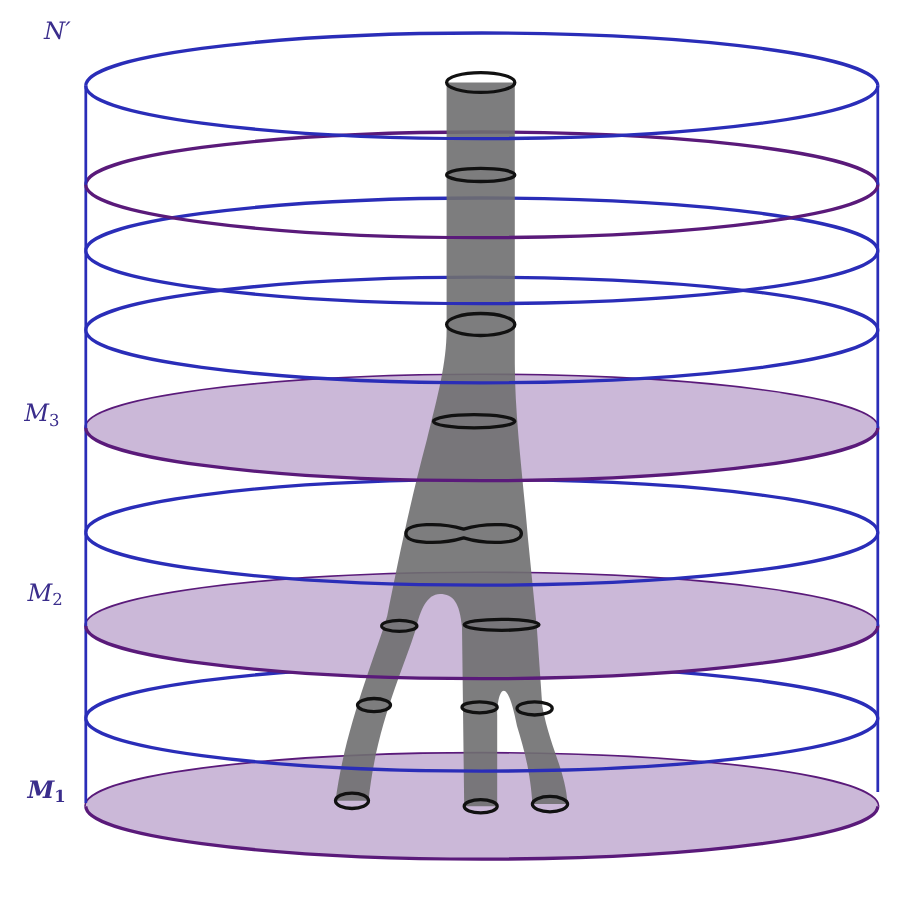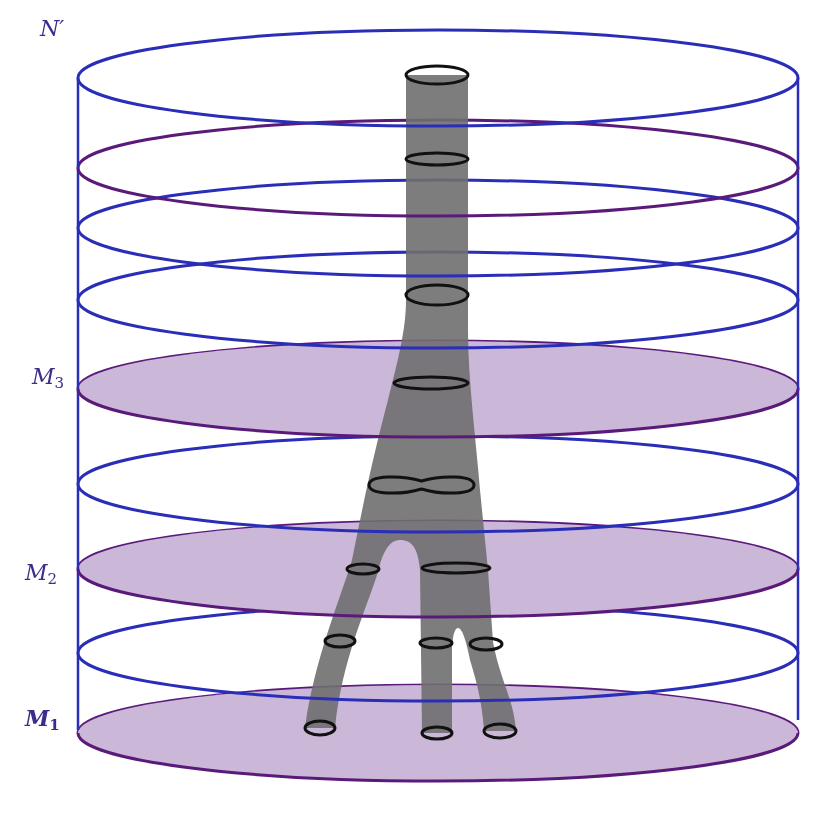--- a/index.html
+++ b/index.html
@@ -60,22 +60,22 @@
         <ellipse cx="320" cy="728" rx="15" ry="7" fill="none" stroke="#111111" stroke-width="3"></ellipse>
         <ellipse cx="437" cy="733" rx="15" ry="6" fill="none" stroke="#111111" stroke-width="3"></ellipse>
         <ellipse cx="500" cy="731" rx="16" ry="7" fill="none" stroke="#111111" stroke-width="3"></ellipse>
         <path d="M 369 485 C 369 475, 401.5 475, 421.5 481 C 441.5 475, 474 475, 474 485 C 474 495, 441.5 495, 421.5 489 C 401.5 495, 369 495, 369 485 Z" fill="none" stroke="#111111" stroke-width="3"></path>
       </g>
   </svg>
 
   <div class="lbl" style="left:40px; top:18px;">
     <span>N</span><span>′</span>
   </div>
-  <div class="lbl" style="left:32px; top:366px;">
+  <div class="lbl" style="left:22px; top:366px;">
     <span>M</span><sub>3</sub>
   </div>
-  <div class="lbl" style="left:25px; top:562px;">
+  <div class="lbl" style="left:25px; top:529px;">
     <span>M</span><sub>2</sub>
   </div>
   <div class="lbl" style="left:25px; top:707px;font-weight:bold;">
     <span>M</span><sub>1</sub>
   </div>
 </div>
 
 </body></html>

